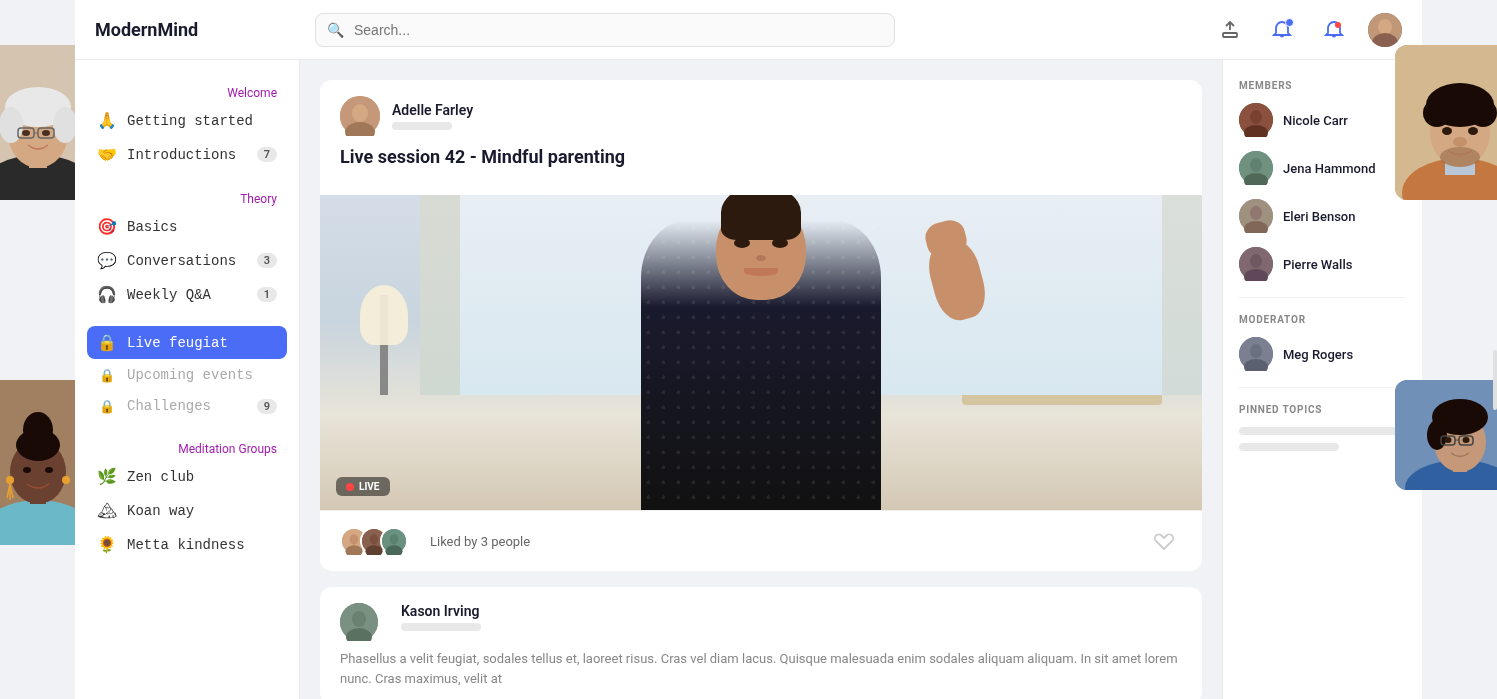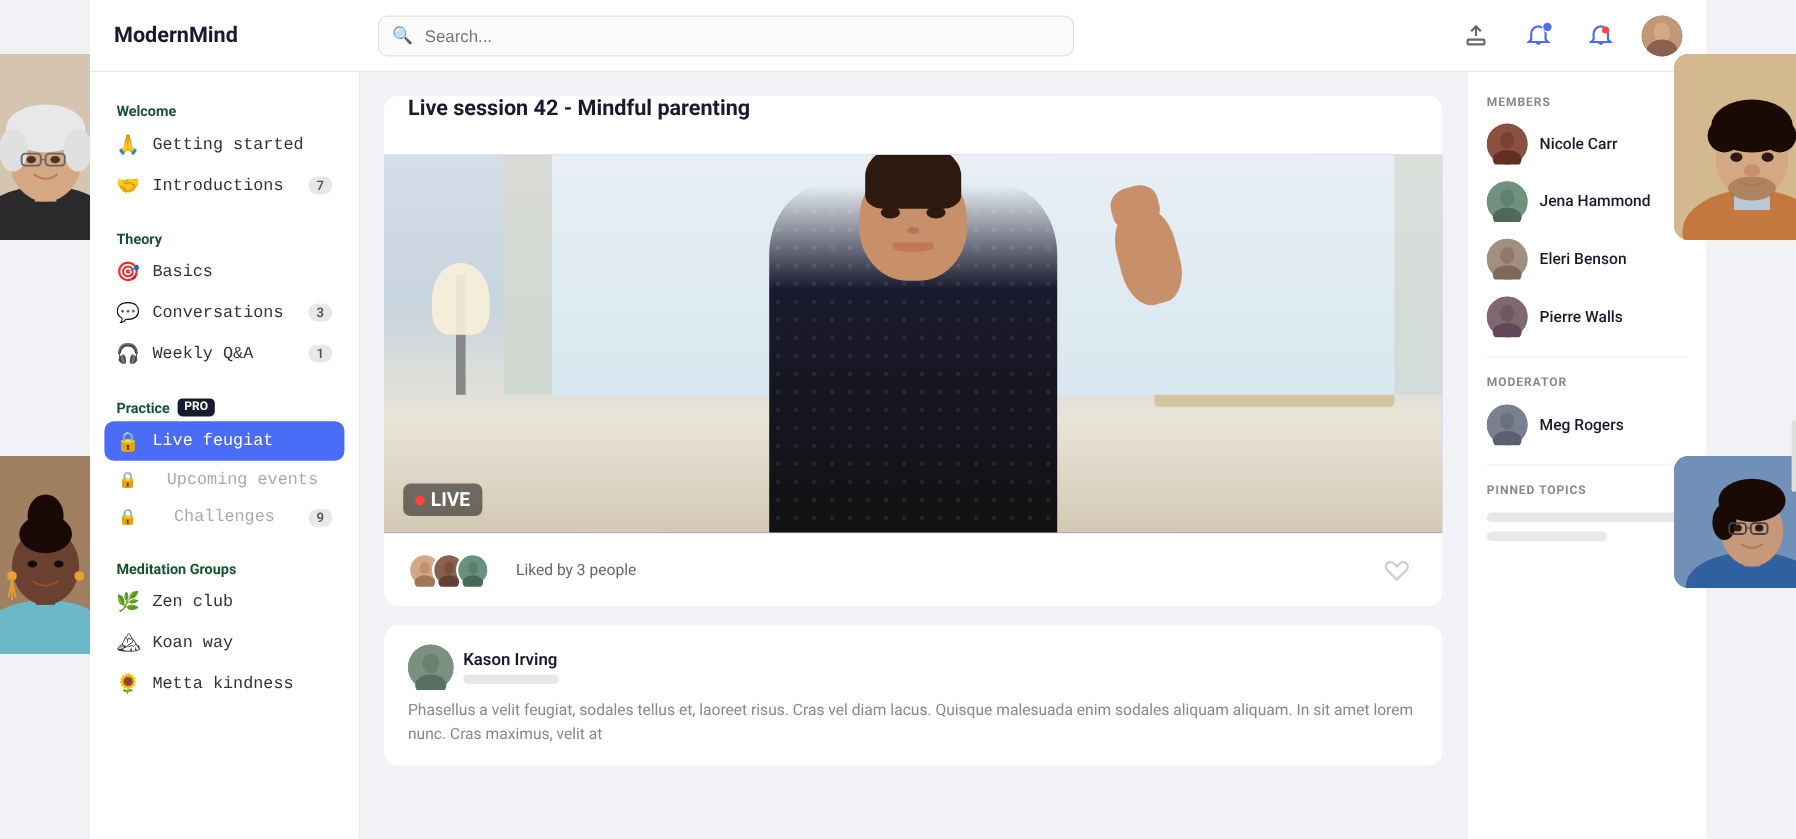--- a/index.html
+++ b/index.html
@@ -151,24 +151,25 @@
     .sidebar {
       width: 225px;
       background: #fff;
       border-right: 1px solid #e8eaed;
       padding: 20px 12px;
       overflow-y: auto;
       flex-shrink: 0;
     }
     .nav-section-title {
       font-size: 12px;
-      font-weight: 700;
-      color: #14532d;
+      font-weight: 400;
+      color: #a21caf;
       padding: 6px 10px 4px;
       text-transform: none;
+      text-align: right;
     }
     .nav-item {
       display: flex;
       align-items: center;
       padding: 7px 10px;
       border-radius: 8px;
       cursor: pointer;
       font-size: 14px;
       color: #333;
       margin-bottom: 1px;
@@ -194,21 +195,21 @@
       font-weight: 600;
       padding: 1px 6px;
       border-radius: 10px;
       min-width: 20px;
       text-align: center;
     }
     .nav-item.locked .nav-icon-lock {
       color: #bbb;
       font-size: 13px;
     }
-    .nav-item.locked .nav-label { color: #aaa; text-align: center; }
+    .nav-item.locked .nav-label { color: #aaa; }
 
     .pro-badge {
       background: #1a1a2e;
       color: #fff;
       font-size: 10px;
       font-weight: 700;
       padding: 2px 6px;
       border-radius: 4px;
       margin-left: 6px;
     }
@@ -281,21 +282,21 @@
       position: relative;
       overflow: hidden;
     }
 
     .live-badge {
       position: absolute;
       bottom: 14px;
       left: 16px;
       background: rgba(0,0,0,0.5);
       color: #fff;
-      font-size: 16px;
+      font-size: 10px;
       font-weight: 700;
       padding: 4px 10px;
       border-radius: 6px;
       display: flex;
       align-items: center;
       gap: 5px;
     }
     .live-dot {
       width: 8px;
       height: 8px;
@@ -347,22 +348,21 @@
     }
 
     
     .comment-card {
       background: #fff;
       border-radius: 12px;
       padding: 16px 20px;
     }
     .comment-header {
       display: flex;
-      align-items: center;
-      gap: 8px;
+      gap: 23px;
       margin-bottom: 8px;
     }
     .comment-avatar {
       width: 38px;
       height: 38px;
       border-radius: 50%;
       background: #7a9080;
       flex-shrink: 0;
     }
     .comment-author {
@@ -604,24 +604,20 @@
         <span class="nav-badge">3</span>
       </div>
       <div class="nav-item">
         <span class="nav-icon">🎧</span>
         <span class="nav-label">Weekly Q&amp;A</span>
         <span class="nav-badge">1</span>
       </div>
 
       <div style="height:14px"></div>
 
-      <div style="display:flex;align-items:center;padding:6px 10px 4px;">
-        <span class="nav-section-title" style="padding:0">Practice</span>
-        <span class="pro-badge">PRO</span>
-      </div>
       <div class="nav-item active">
         <span class="nav-icon">🔒</span>
         <span class="nav-label">Live feugiat</span>
       </div>
       <div class="nav-item locked">
         <span class="nav-icon nav-icon-lock">🔒</span>
         <span class="nav-label">Upcoming events</span>
       </div>
       <div class="nav-item locked">
         <span class="nav-icon nav-icon-lock">🔒</span>
@@ -642,20 +638,33 @@
       </div>
       <div class="nav-item">
         <span class="nav-icon">🌻</span>
         <span class="nav-label">Metta kindness</span>
       </div>
     </div>
 
     <div class="main-feed">
 
       <div class="post-card">
+        <div class="post-header">
+          <div class="post-avatar">
+            <svg width="40" height="40" viewBox="0 0 40 40">
+              <circle cx="20" cy="20" r="20" fill="#c49878"></circle>
+              <ellipse cx="20" cy="17" rx="8" ry="9" fill="#d4a882"></ellipse>
+              <ellipse cx="20" cy="36" rx="15" ry="10" fill="#a07858"></ellipse>
+            </svg>
+          </div>
+          <div>
+            <div class="post-author">Adelle Farley</div>
+            <div class="post-author-subtitle"></div>
+          </div>
+        </div>
         <div class="post-title">Live session 42 - Mindful parenting</div>
 
         <div class="live-video">
           <div class="video-scene">
 
             <div style="position:absolute;top:20px;right:80px;width:60px;height:100px;background:#c8b898;border-radius:4px 4px 0 0;"></div>
             <div style="position:absolute;top:10px;right:120px;width:50px;height:110px;background:#b8a888;border-radius:4px 4px 0 0;"></div>
             <div style="position:absolute;top:30px;right:160px;width:40px;height:80px;background:#c0b090;border-radius:4px 4px 0 0;"></div>
 
             <div style="position:absolute;right:40px;top:80px;width:200px;height:130px;background:#d4c4a0;border-radius:4px;"></div>

